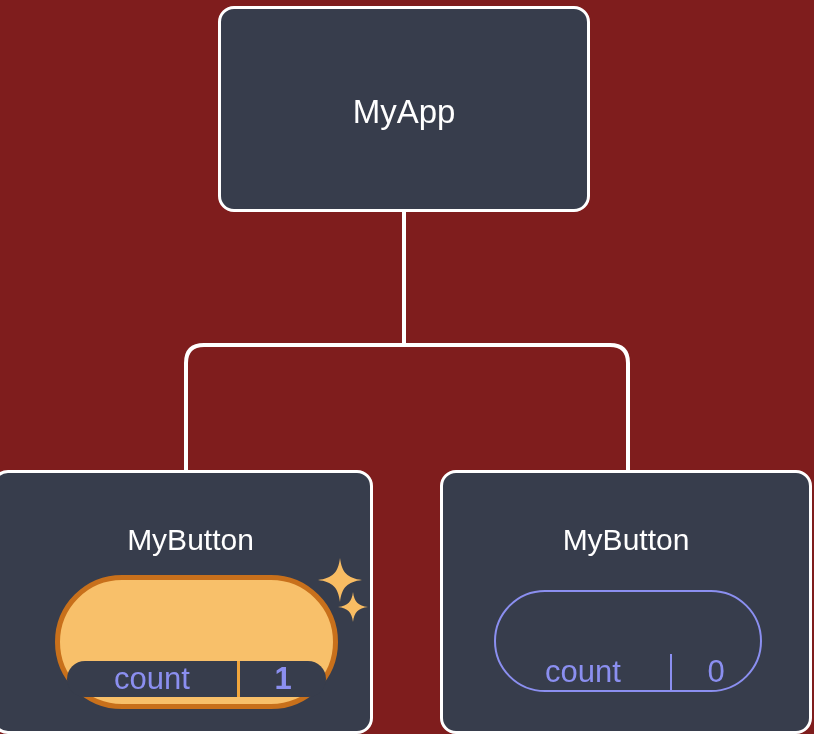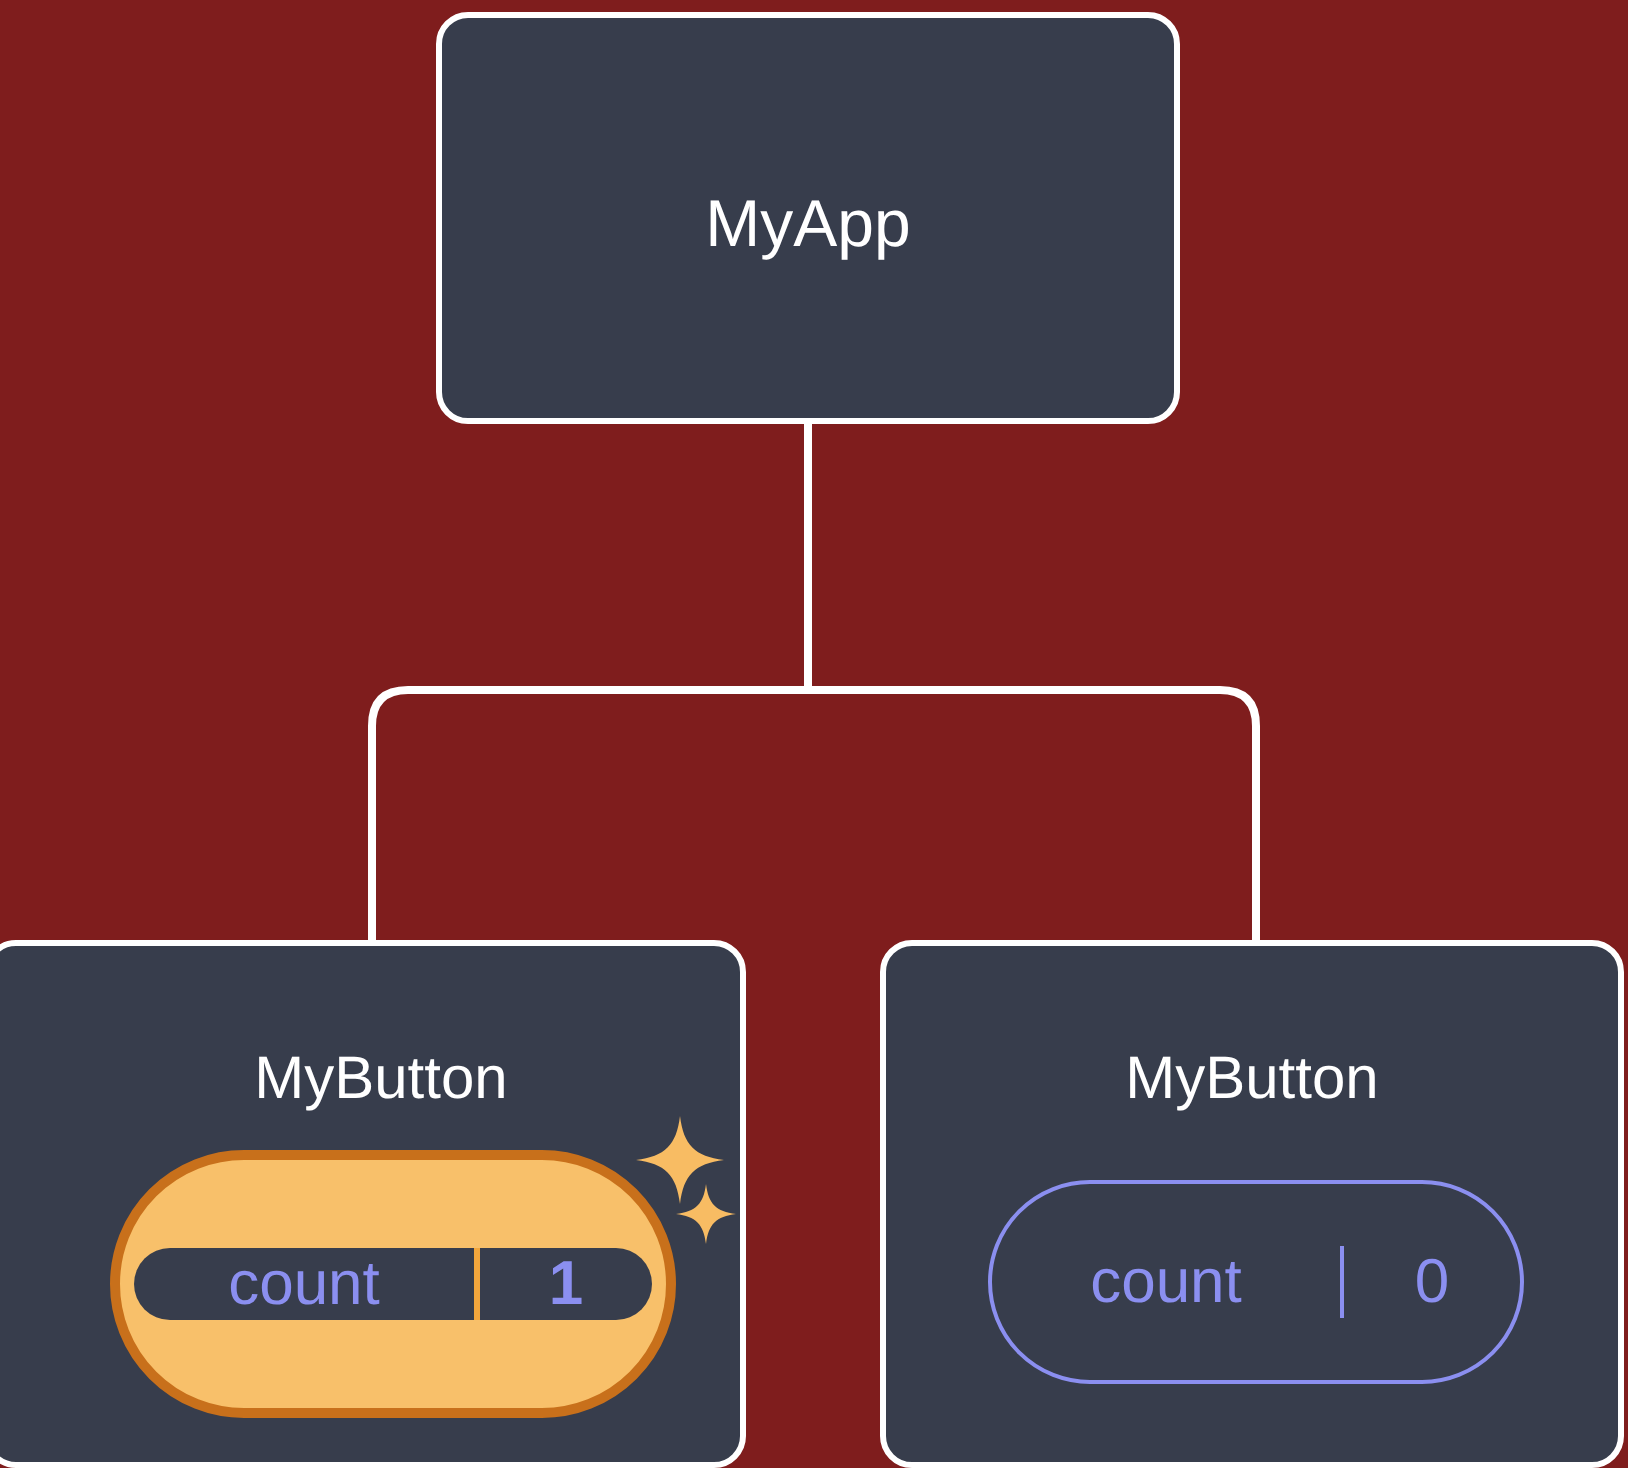--- a/index.html
+++ b/index.html
@@ -72,21 +72,21 @@
   }
   .node-child-right .node-title {
     top: 50px;
     font-size: 30px;
   }
 
   
   .pill {
     position: absolute;
     display: flex;
-    align-items: center;
+    align-items: flex-end;
     box-sizing: border-box;
     border-radius: 999px;
   }
   .pill-label,
   .pill-value {
     display: flex;
     align-items: center;
     justify-content: center;
     box-sizing: border-box;
     white-space: nowrap;

